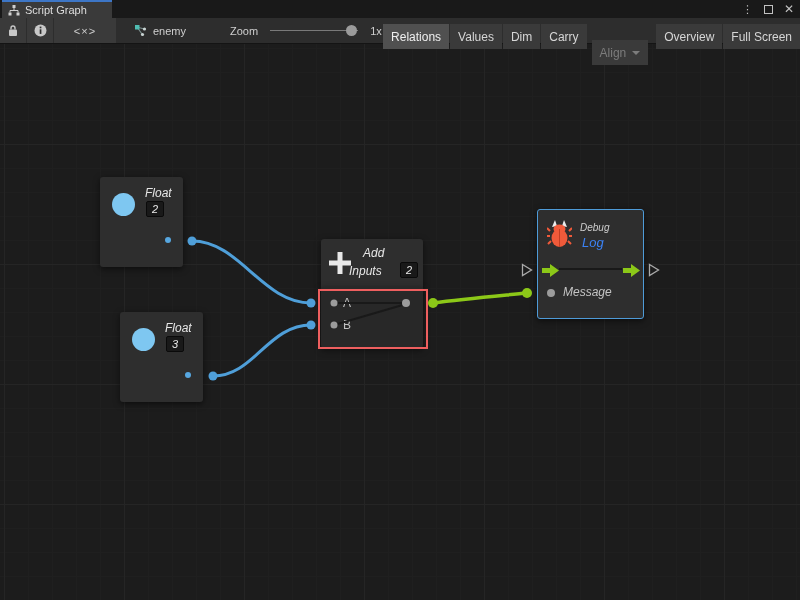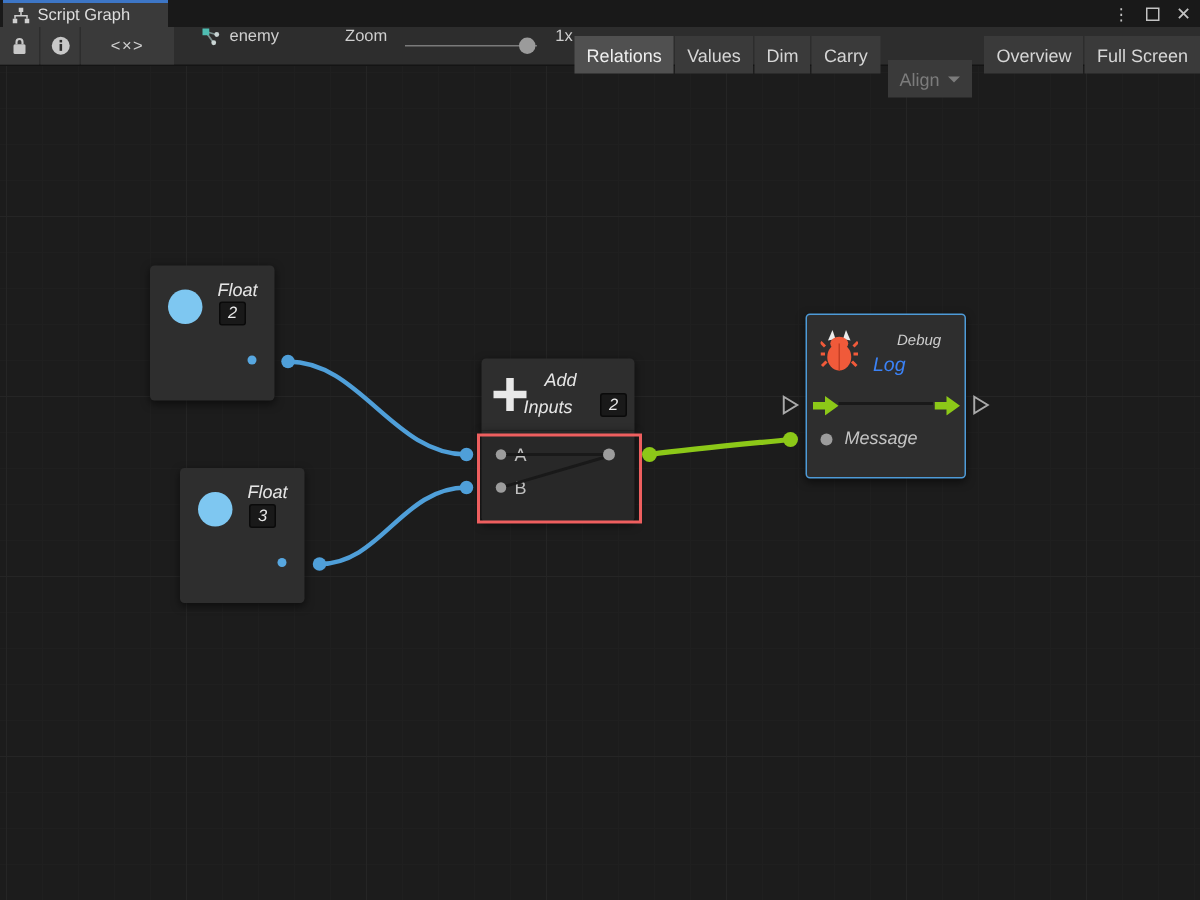--- a/index.html
+++ b/index.html
@@ -19,21 +19,21 @@
 
   
   .toolbar { position:absolute; top:18px; left:0; width:800px; height:26px; background:#2d2d2d;
              border-bottom:1px solid #141414; z-index:20; }
   .tbtn { background:#3a3a3a; color:#d6d6d6; font-size:12px; display:flex; align-items:center;
           justify-content:center; height:25px; }
   .tbtn.icon-btn { position:absolute; top:0; }
   .lock-btn { left:0; width:26px; }
   .info-btn { left:27px; width:26px; }
   .code-btn { left:54px; width:62px; color:#cfcfcf; font-size:11px; letter-spacing:1px; }
-  .graph-group { position:absolute; left:134px; top:0; height:25px; display:flex; gap:6px;
+  .graph-group { position:absolute; left:134px; top:0; height:25px; display:flex; align-items:center; gap:6px;
                  color:#cfcfcf; font-size:11px; }
   .zoom-label { margin-left:38px; color:#cfcfcf; font-size:11px; }
   .slider { position:relative; width:88px; height:25px; margin-left:6px; }
   .slider .track { position:absolute; left:0; right:0; top:12px; height:1px; background:#7a7a7a; }
   .slider .knob { position:absolute; left:76px; top:7px; width:11px; height:11px; border-radius:50%; background:#9b9b9b; }
   .zoom-value { margin-left:6px; color:#cfcfcf; font-size:11px; }
   .right-btns { position:absolute; right:0; top:6px; height:38px; display:flex; }
   .right-btns .tbtn { padding:0 8px; margin-left:1px; white-space:nowrap; }
   .tbtn.active { background:#505050; color:#efefef; }
   .tbtn.disabled { color:#7c7c7c; }
@@ -68,21 +68,21 @@
   .add-header { left:321px; top:195px; width:102px; height:48px; border-radius:3px 3px 0 0; }
   .add-body   { left:321px; top:243px; width:102px; height:61px; background:#282828; border-radius:0 0 3px 3px;
                 box-shadow:0 2px 6px rgba(0,0,0,.55); position:absolute; z-index:1; }
   .add-title { position:absolute; left:42px; top:7px; font-size:12px; color:#e6e6e6; }
   .add-sub   { position:absolute; left:28px; top:25px; font-size:12px; color:#e6e6e6; }
   .port-label { position:absolute; font-size:12px; color:#c0c0c0; }
   .sel-rect { position:absolute; left:318px; top:245px; width:110px; height:60px; border:2px solid #ee5f5f; z-index:4; }
 
   
   .debug-node { left:537px; top:165px; width:107px; height:110px; border:1px solid #4e9bd8; }
-  .debug-cat { position:absolute; left:60px; top:12px; font-size:10px; color:#cdcdcd; }
+  .debug-cat { position:absolute; left:42px; top:12px; font-size:10px; color:#cdcdcd; }
   .debug-title { position:absolute; left:44px; top:25px; font-size:13px; color:#3b82f6; }
   .msg-dot { position:absolute; left:9px; top:79px; width:8px; height:8px; border-radius:50%; background:#9c9c9c; }
   .msg-label { position:absolute; left:25px; top:75px; font-size:12px; color:#c4c4c4; }
   .flow-arrow { position:absolute; top:54px; }
   .flow-arrow.left { left:4px; }
   .flow-arrow.right { left:85px; }
 
   .tri { position:absolute; z-index:2; }
 
   svg.overlay { position:absolute; top:0; left:0; width:800px; height:556px; z-index:5; pointer-events:none; }

